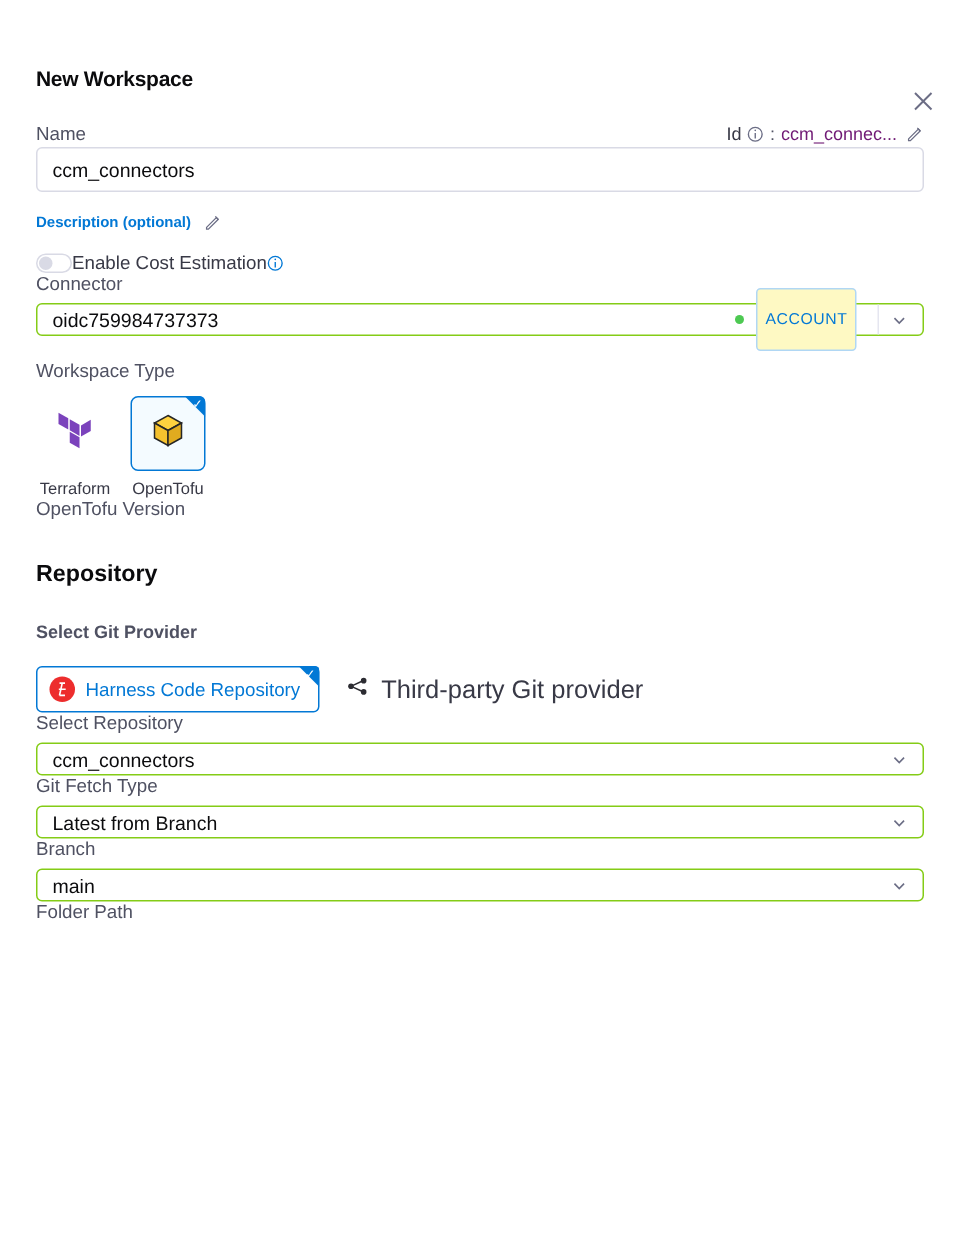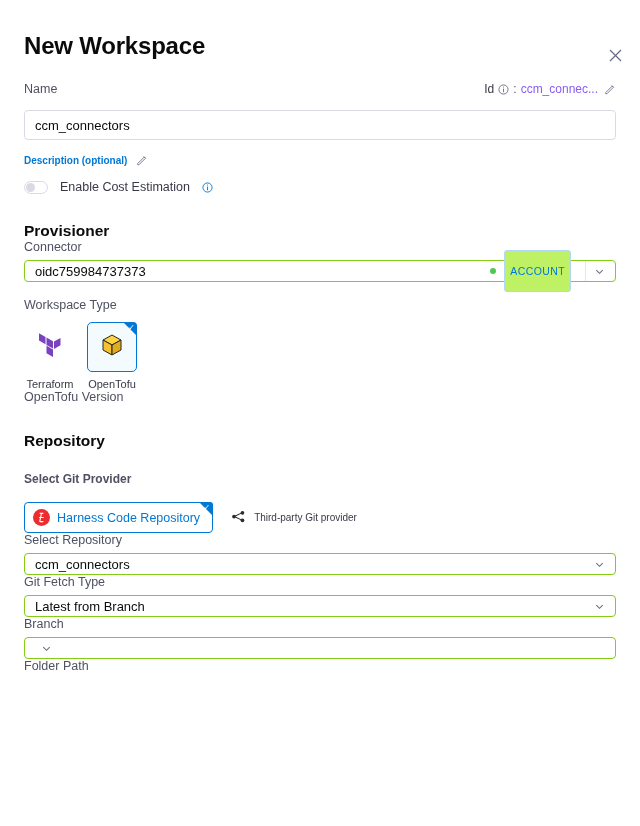--- a/index.html
+++ b/index.html
@@ -30,52 +30,52 @@
     height: 26px;
     display: flex;
     align-items: center;
     justify-content: center;
     cursor: pointer;
     color: #6b6d85;
   }
   .close-btn svg { display: block; }
 
   h1.title {
-    font-size: 24px;
+    font-size: 14px;
     font-weight: bold;
     letter-spacing: -0.2px;
-    margin: 32px 0 0 0;
+    margin: 44px 0 0 0;
     color: #0b0b0d;
   }
 
   .field-label {
     font-size: 12.5px;
     color: #4f5162;
     margin: 0 0 6px 0;
   }
   .field-row {
     display: flex;
     justify-content: space-between;
     margin-top: 22px;
-    margin-bottom: 14px;
+    margin-bottom: 2px;
   }
   .id-group {
     display: flex;
     align-items: center;
     gap: 4px;
     font-size: 12px;
     color: #4f5162;
   }
   .id-group .idlabel { color: #383946; }
   .info-icon {
     display: inline-flex;
     color: #6b6d85;
   }
   .id-value {
-    color: #8b5cf6;
+    color: #701a75;
     max-width: 110px;
     overflow: hidden;
     white-space: nowrap;
     text-overflow: ellipsis;
   }
   .pencil {
     color: #6b6d85;
     margin-left: 2px;
     display: inline-flex;
   }
@@ -102,21 +102,21 @@
   }
   .desc-label {
     font-size: 10px;
     font-weight: bold;
     color: #0278d5;
   }
 
   .toggle-row {
     display: flex;
     align-items: center;
-    gap: 12px;
+    gap: 0;
     margin-top: 14px;
   }
   .toggle {
     width: 24px;
     height: 13px;
     border-radius: 7px;
     border: 1px solid #d9dae5;
     background: #fff;
     position: relative;
     flex: none;
@@ -175,21 +175,21 @@
     margin-right: 8px;
     flex: none;
   }
   .scope-badge {
     font-size: 10.5px;
     letter-spacing: 0.4px;
     color: #0278d5;
     border: 1px solid #b0d7f4;
     border-radius: 3px;
     padding: 14px 5px;
-    background: #bef264;
+    background: #fef9c3;
     margin-right: 8px;
     white-space: nowrap;
   }
   .ellipsis-box {
     border: 1px solid #e5e6f0;
     border-radius: 3px;
     background: #fafbfc;
     color: #6b6d85;
     font-size: 11px;
     padding: 1px 5px 3px 5px;
@@ -285,21 +285,21 @@
     top: 1px;
     right: 2px;
     color: #fff;
     font-size: 8px;
     line-height: 8px;
   }
   .provider-plain {
     display: flex;
     align-items: center;
     gap: 8px;
-    font-size: 10px;
+    font-size: 17px;
     color: #383946;
     cursor: pointer;
   }
   .harness-logo {
     width: 17px; height: 17px;
     border-radius: 50%;
     background: #ed2d2d;
     display: flex; align-items: center; justify-content: center;
     flex: none;
   }
@@ -368,21 +368,20 @@
     <span class="toggle-label">Enable Cost Estimation</span>
     <span class="info-icon">
       <svg width="11" height="11" viewBox="0 0 12 12" fill="none" stroke="#0278d5" stroke-width="1">
         <circle cx="6" cy="6" r="5"></circle>
           <line x1="6" y1="5" x2="6" y2="9"></line>
           <circle cx="6" cy="3.2" r="0.6" fill="#0278d5" stroke="none"></circle>
       </svg>
     </span>
   </div>
 
-  <h2 class="section">Provisioner</h2>
 
   <div class="field-label" style="">Connector</div>
   <div class="select has-divider">
     <span class="val">oidc759984737373</span>
     <span class="green-dot"></span>
     <span class="scope-badge">ACCOUNT</span>
     <span class="caret">
       <svg width="11" height="11" viewBox="0 0 12 12" fill="none" stroke="currentColor" stroke-width="1.2">
           <path d="M2.5 4.5 L6 8 L9.5 4.5"></path>
         </svg>
@@ -464,20 +463,21 @@
     <span class="val">Latest from Branch</span>
     <span class="caret">
       <svg width="11" height="11" viewBox="0 0 12 12" fill="none" stroke="currentColor" stroke-width="1.2">
           <path d="M2.5 4.5 L6 8 L9.5 4.5"></path>
         </svg>
     </span>
   </div>
 
   <div class="lbl-normal">Branch</div>
   <div class="select">
+    <span class="val">main</span>
     <span class="caret">
       <svg width="11" height="11" viewBox="0 0 12 12" fill="none" stroke="currentColor" stroke-width="1.2">
           <path d="M2.5 4.5 L6 8 L9.5 4.5"></path>
         </svg>
     </span>
   </div>
 
   <div class="lbl-normal">Folder Path</div>
 
 </div>

